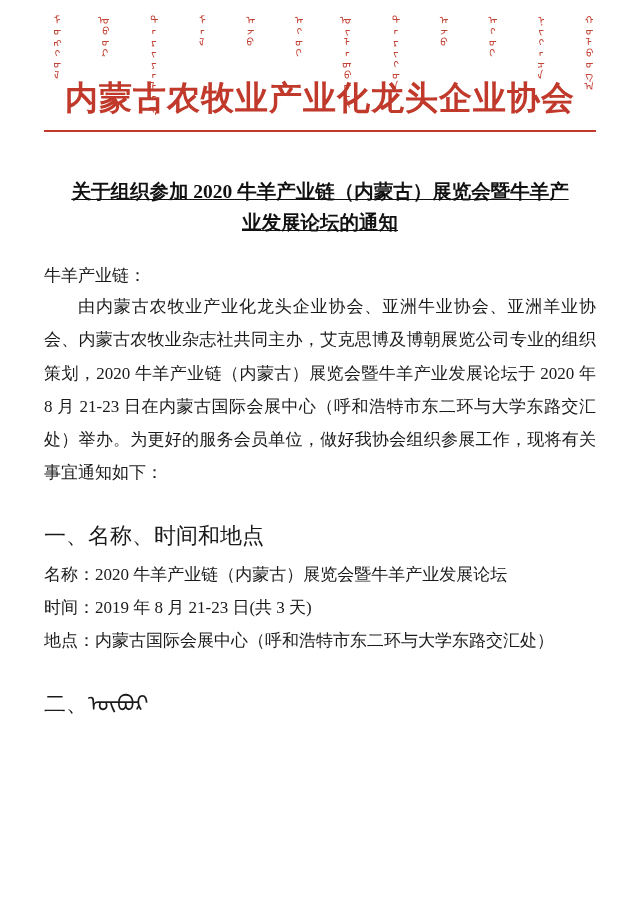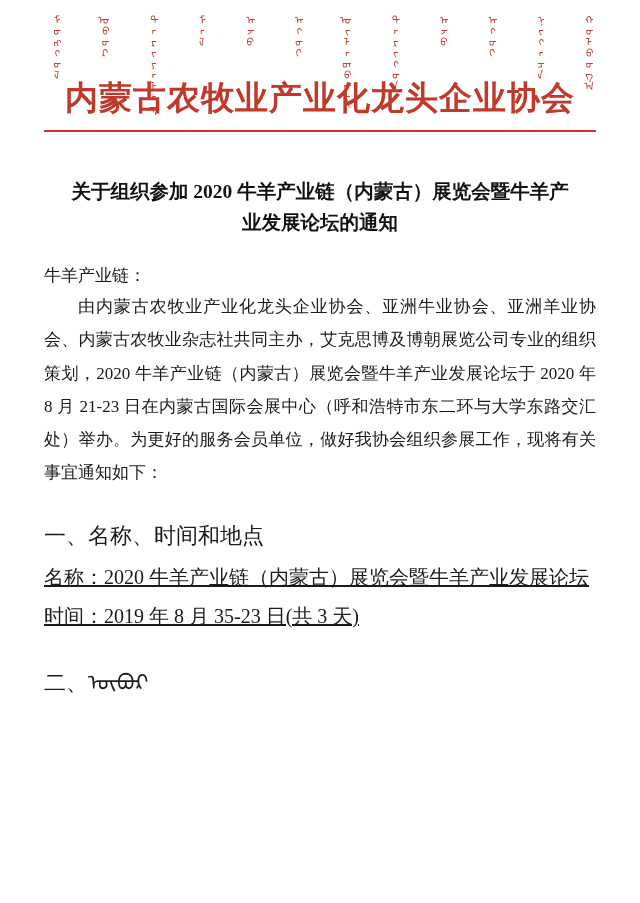--- a/index.html
+++ b/index.html
@@ -66,20 +66,21 @@
   }
 
   
   .doc-title {
     margin: 44px 22px 0 22px;
     text-align: center;
     font-weight: bold;
     font-size: 19.5px;
     line-height: 1.62;
     color: #111;
+    text-decoration: underline;
   }
   .salutation {
     margin-top: 24px;
     font-size: 17px;
     line-height: 1.5;
   }
   .para {
     margin-top: 2px;
     font-size: 17px;
     line-height: 1.95;
@@ -88,25 +89,24 @@
     text-indent: 2em;
   }
   .section-gap {
     height: 26px;
   }
   .heading {
     font-size: 22px;
     line-height: 1.95;
   }
   .line {
-    font-size: 20px;
+    font-size: 17px;
     line-height: 1.95;
     text-align: justify;
     text-justify: inter-ideograph;
-    text-decoration: underline;
   }
 </style>
 </head>
 <body>
 
 <div class="page">
 
   <div class="letterhead">
     <div class="mongolian-row">
       <span class="mongolian-glyph">ᠮᠣᠩᠭᠣᠯ</span>
@@ -131,19 +131,20 @@
   <div class="doc-title">关于组织参加 2020 牛羊产业链（内蒙古）展览会暨牛羊产业发展论坛的通知</div>
 
   <div class="salutation">牛羊产业链：</div>
 
   <div class="para">由内蒙古农牧业产业化龙头企业协会、亚洲牛业协会、亚洲羊业协会、内蒙古农牧业杂志社共同主办，艾克思博及博朝展览公司专业的组织策划，2020 牛羊产业链（内蒙古）展览会暨牛羊产业发展论坛于 2020 年 8 月 21-23 日在内蒙古国际会展中心（呼和浩特市东二环与大学东路交汇处）举办。为更好的服务会员单位，做好我协会组织参展工作，现将有关事宜通知如下：</div>
 
   <div class="section-gap"></div>
 
   <div class="heading">一、名称、时间和地点</div>
   <div class="line">名称：2020 牛羊产业链（内蒙古）展览会暨牛羊产业发展论坛</div>
-  <div class="line">时间：2019 年 8 月 35-23 日(共 3 天)</div>
+  <div class="line">时间：2019 年 8 月 21-23 日(共 3 天)</div>
+  <div class="line">地点：内蒙古国际会展中心（呼和浩特市东二环与大学东路交汇处）</div>
 
   <div class="section-gap"></div>
 
   <div class="heading">二、ᠦᠪᠦᠷ</div>
 
 </div>
 
 </body></html>

